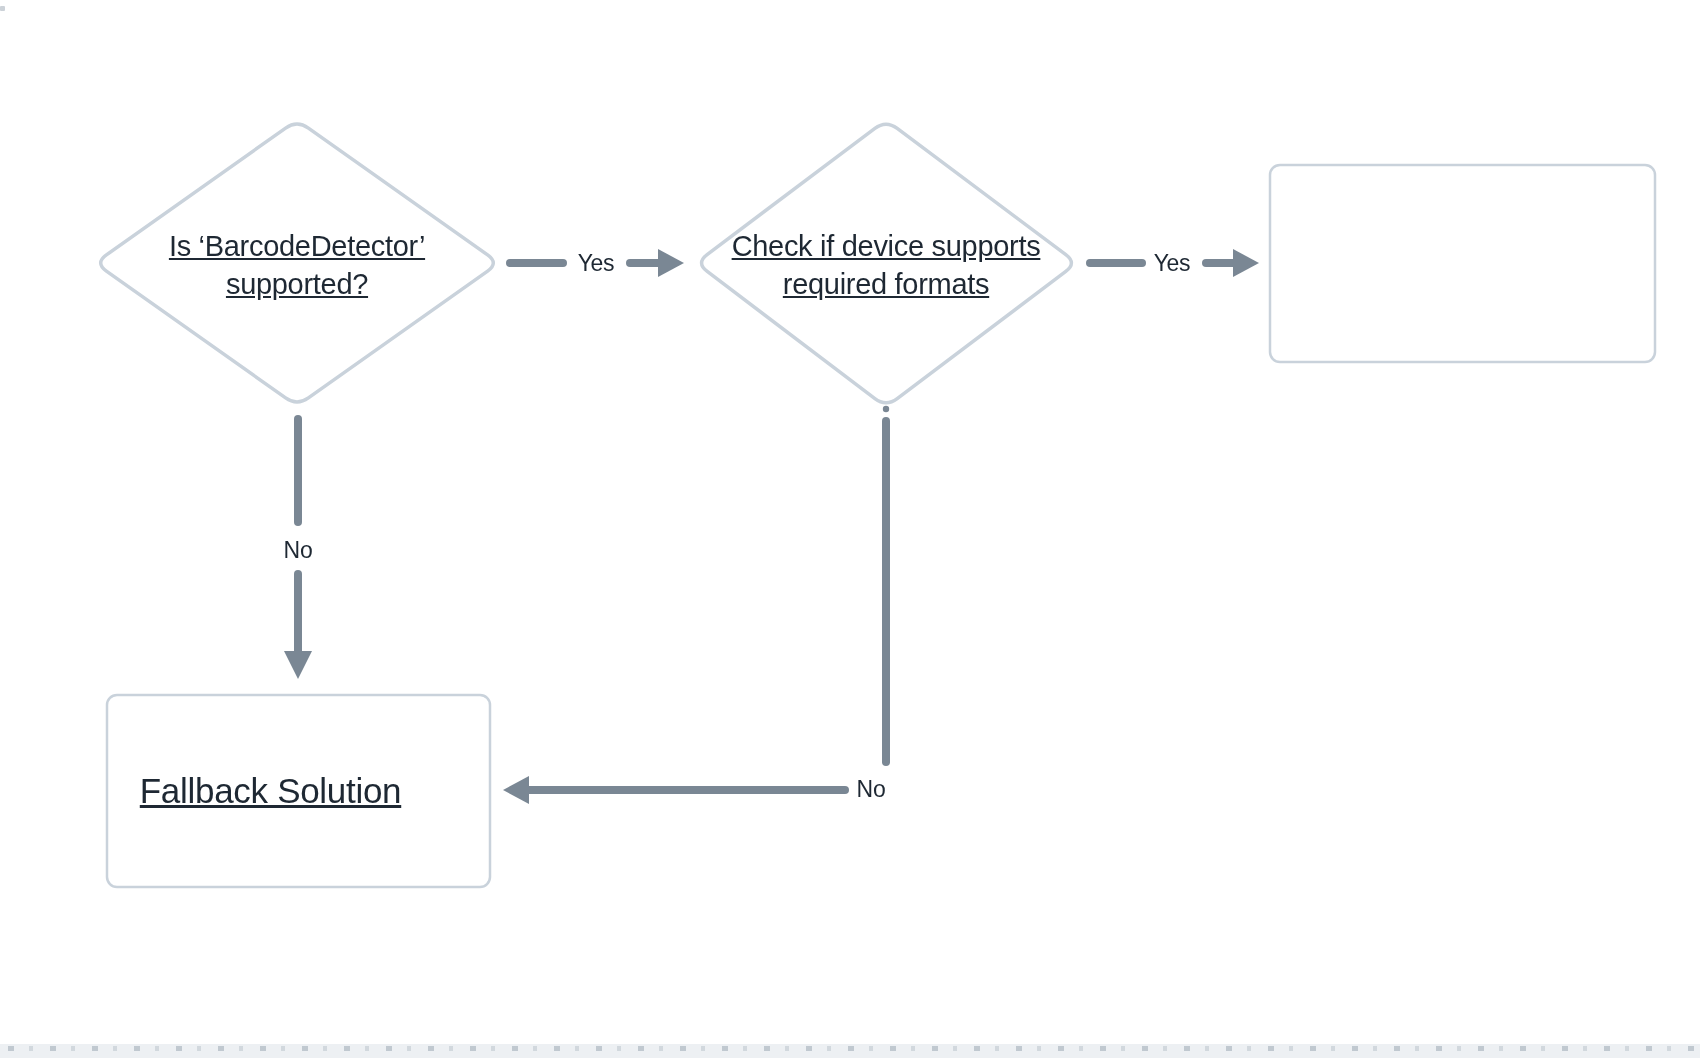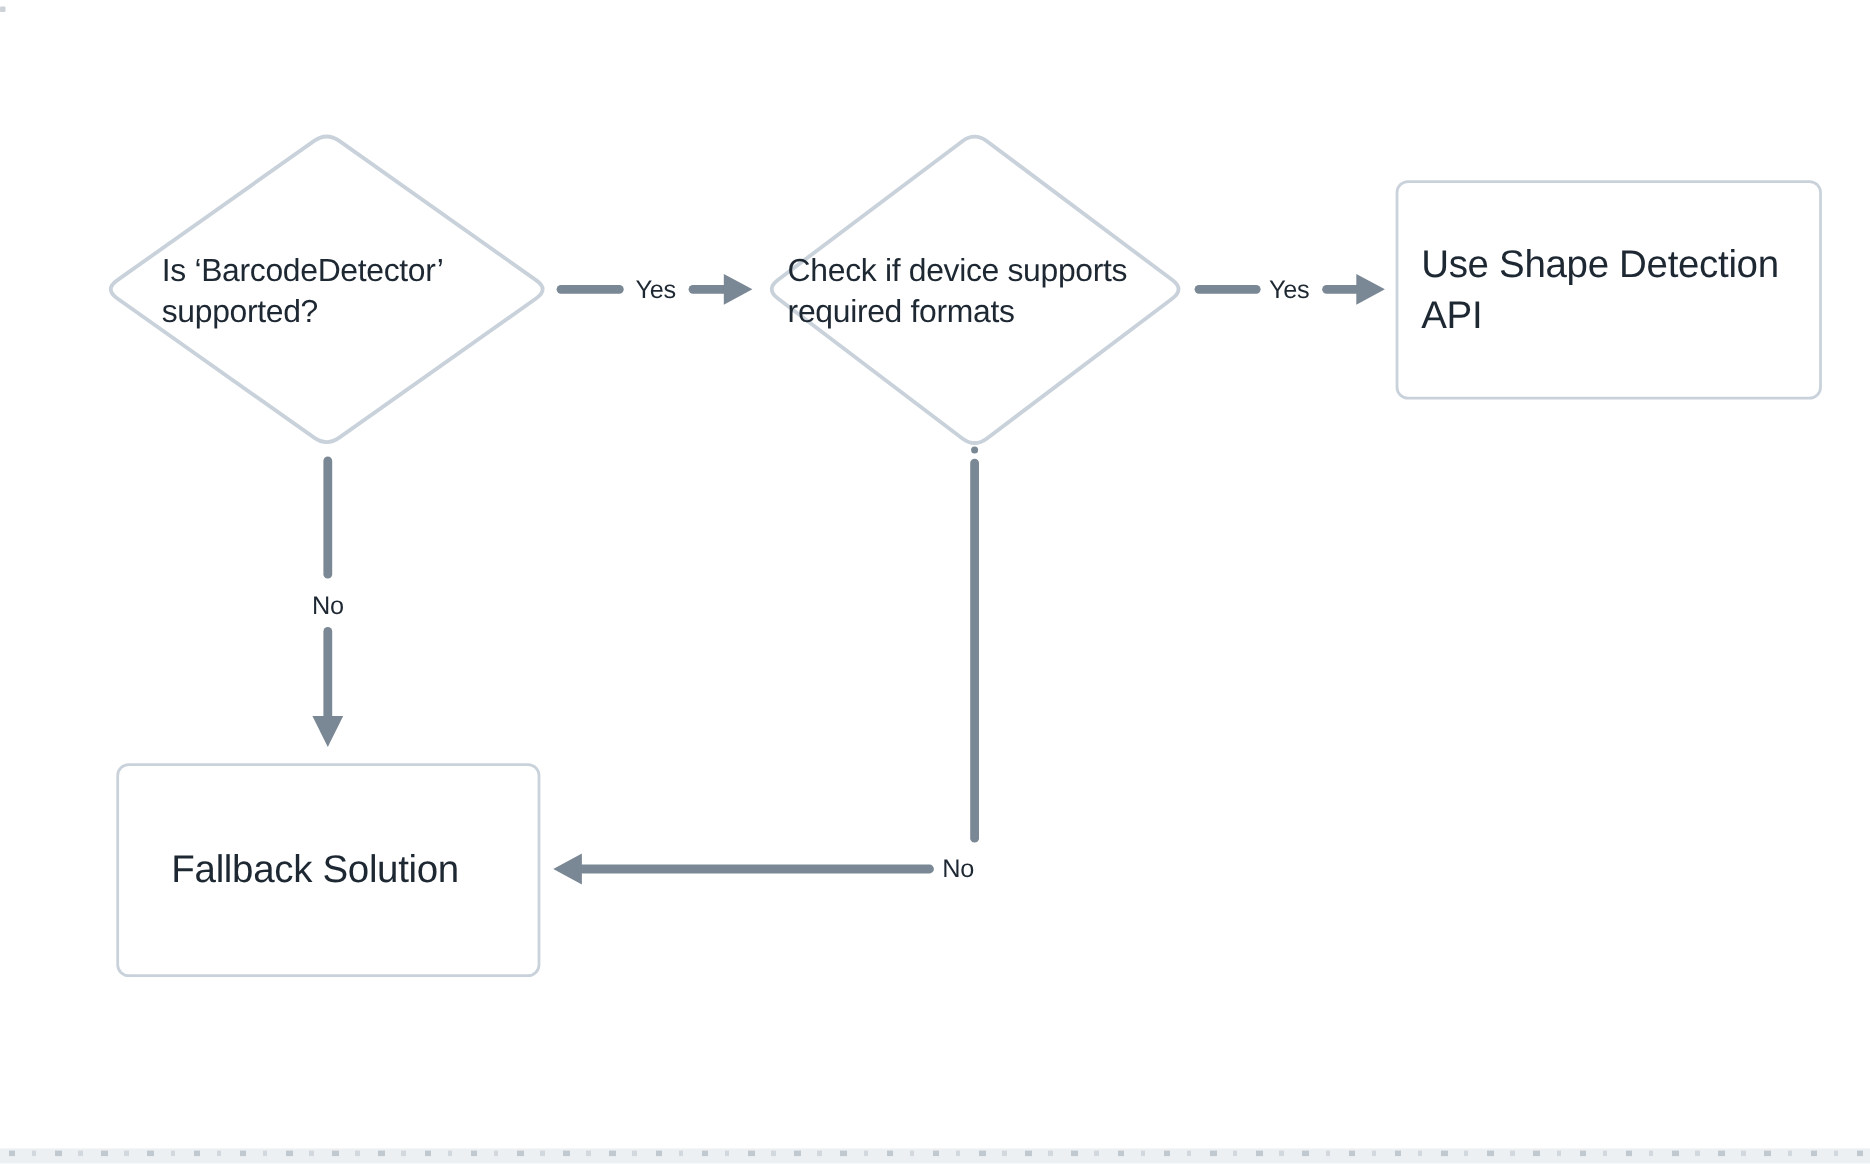--- a/index.html
+++ b/index.html
@@ -19,24 +19,25 @@
     overflow:hidden;
     font-family:"Liberation Sans","DejaVu Sans",sans-serif;
     color:var(--text);
   }
   .shape-layer{position:absolute;left:0;top:0;}
   .node-label{
     position:absolute;
     display:flex;
     align-items:center;
     justify-content:center;
-    text-align:left;
+    text-align:center;
     font-weight:500;
     color:var(--text);
     pointer-events:none;
+    text-decoration:underline;
   }
   .decision-label{
     font-size:29px;
     line-height:38px;
     letter-spacing:-0.3px;
   }
   .process-label{
     font-size:35px;
     line-height:46px;
     letter-spacing:-0.3px;
@@ -108,23 +109,22 @@
     <circle cx="886" cy="409" r="3.2" fill="#7a8794"></circle>
     <line x1="886" y1="421" x2="886" y2="762" stroke="#7a8794" stroke-width="8" stroke-linecap="round"></line>
     <line x1="845" y1="790" x2="529" y2="790" stroke="#7a8794" stroke-width="8" stroke-linecap="round"></line>
     <polygon points="529,776 529,804 503,790" fill="#7a8794"></polygon>
   </svg>
 
   <div class="node-label decision-label" style="left:147px;top:215px;width:300px;height:100px;">Is ‘BarcodeDetector’ supported?</div>
 
   <div class="node-label decision-label" style="left:716px;top:215px;width:340px;height:100px;">Check if device supports required formats</div>
 
-  <div class="node-label process-label" style="left:1270px;top:165px;width:385px;height:197px;padding:0 22px;box-sizing:border-box;">Use Shape Detection API</div>
 
-  <div class="node-label process-label" style="left:107px;top:695px;width:327px;height:192px;padding:0 22px;box-sizing:border-box;margin-left:16px;">Fallback Solution</div>
+  <div class="node-label process-label" style="left:107px;top:695px;width:327px;height:192px;padding:0 22px;box-sizing:border-box;">Fallback Solution</div>
 
   <div class="edge-label" style="left:561px;top:241px;width:70px;height:44px;">Yes</div>
 
   <div class="edge-label" style="left:1137px;top:241px;width:70px;height:44px;">Yes</div>
 
   <div class="edge-label" style="left:263px;top:528px;width:70px;height:44px;">No</div>
 
   <div class="edge-label" style="left:836px;top:767px;width:70px;height:44px;">No</div>
 
   <div class="corner-mark"></div>

